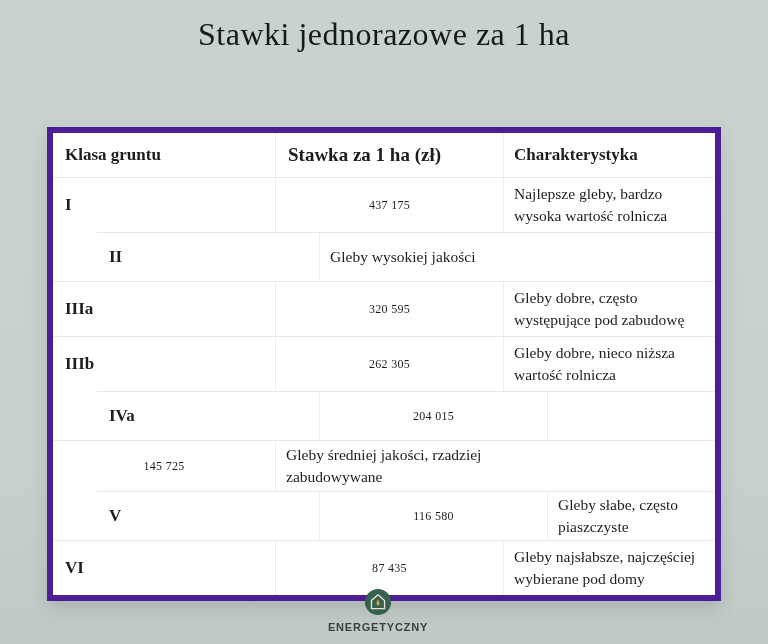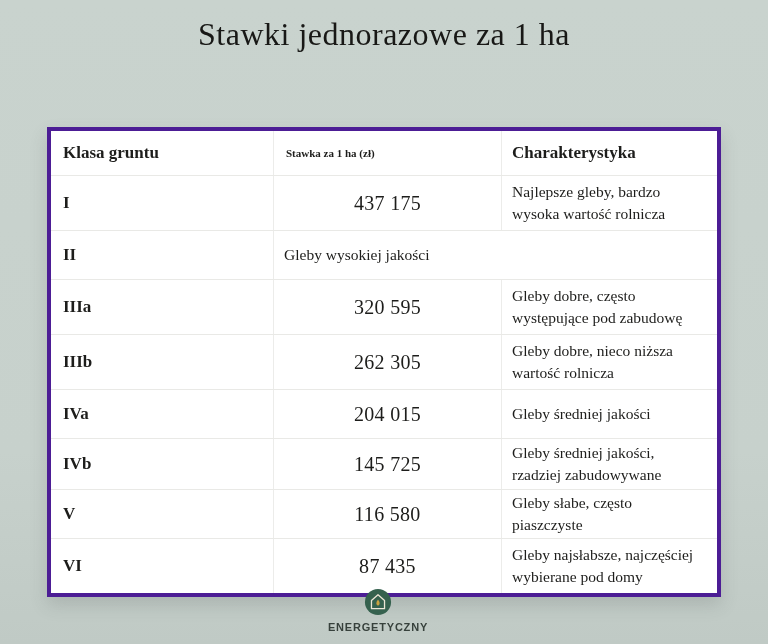--- a/index.html
+++ b/index.html
@@ -23,46 +23,46 @@
     color: #181816;
   }
 
   
   .rate-table {
     position: absolute;
     left: 47px; top: 127px;
     width: 674px;
     box-sizing: border-box;
     background: #ffffff;
-    border: 4px solid #4c1d95;
+    border: 6px solid #4c1d95;
     box-shadow: 0 8px 16px rgba(70, 80, 75, 0.18);
   }
   .t-row {
     display: grid;
     grid-template-columns: 223px 228px 1fr;
     align-items: center;
     border-top: 1px solid #e9e9e6;
   }
   .t-row:first-child { border-top: none; }
   .t-row > div {
     box-sizing: border-box;
     height: 100%;
     display: flex;
     align-items: center;
   }
   .cell-class  { padding-left: 12px; font-weight: bold; font-size: 17px; border-right: 1px solid #ececea; }
-  .cell-rate   { justify-content: center; font-size: 20px; border-right: 1px solid #ececea; letter-spacing: 0.3px; }
+  .cell-rate   { justify-content: center; font-size: 12px; border-right: 1px solid #ececea; letter-spacing: 0.3px; }
   .cell-desc   { padding-left: 10px; padding-right: 12px; font-size: 15.5px; line-height: 1.42; }
   .t-header { min-height: 44px; }
-  .t-header .cell-rate { justify-content: flex-start; padding-left: 12px; font-weight: bold; font-size: 11px; letter-spacing: 0; }
+  .t-header .cell-rate { justify-content: flex-start; padding-left: 12px; font-weight: bold; font-size: 19px; letter-spacing: 0; }
   .t-header .cell-desc { font-weight: bold; font-size: 17px; }
   .t-header .cell-class { font-size: 17px; }
   .row-tall  { min-height: 54px; }
   .row-mid   { min-height: 50px; }
-  .row-short { min-height: 48px; }
+  .row-short { min-height: 48px; margin-left: 44px; }
 
   
   .footer {
     position: absolute;
     top: 588px; left: 0; width: 756px;
     display: flex; flex-direction: column; align-items: center;
     gap: 2px;
   }
   .logo-badge { width: 28px; height: 28px; margin-bottom: 3px; }
   .brand-name {
@@ -112,25 +112,23 @@
 
   <div class="t-row row-tall">
     <div class="cell-class">IIIb</div>
     <div class="cell-rate">262 305</div>
     <div class="cell-desc">Gleby dobre, nieco niższa wartość rolnicza</div>
   </div>
 
   <div class="t-row row-short">
     <div class="cell-class">IVa</div>
     <div class="cell-rate">204 015</div>
-    <div class="cell-desc">Gleby średniej jakości</div>
   </div>
 
   <div class="t-row row-mid">
-    <div class="cell-class">IVb</div>
     <div class="cell-rate">145 725</div>
     <div class="cell-desc">Gleby średniej jakości, rzadziej zabudowywane</div>
   </div>
 
   <div class="t-row row-short">
     <div class="cell-class">V</div>
     <div class="cell-rate">116 580</div>
     <div class="cell-desc">Gleby słabe, często piaszczyste</div>
   </div>
 

